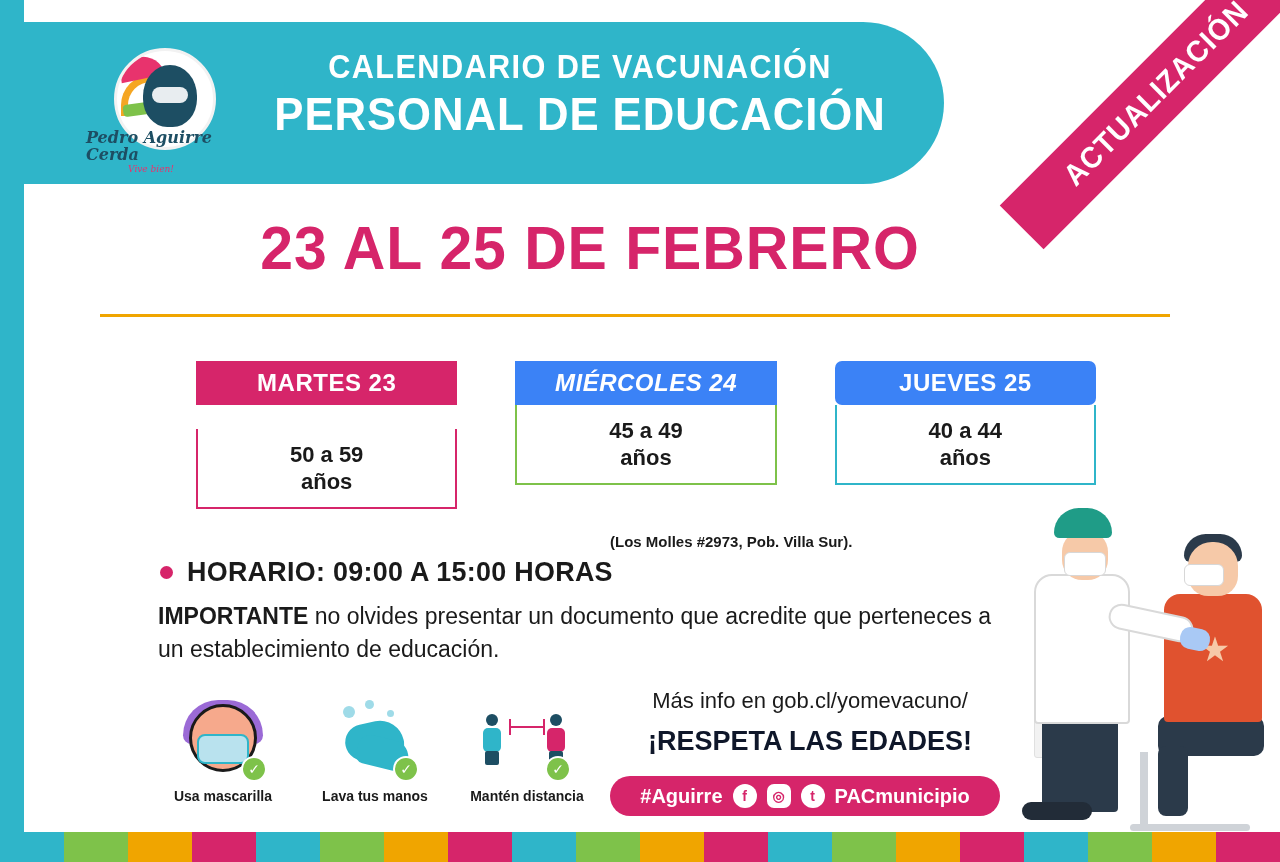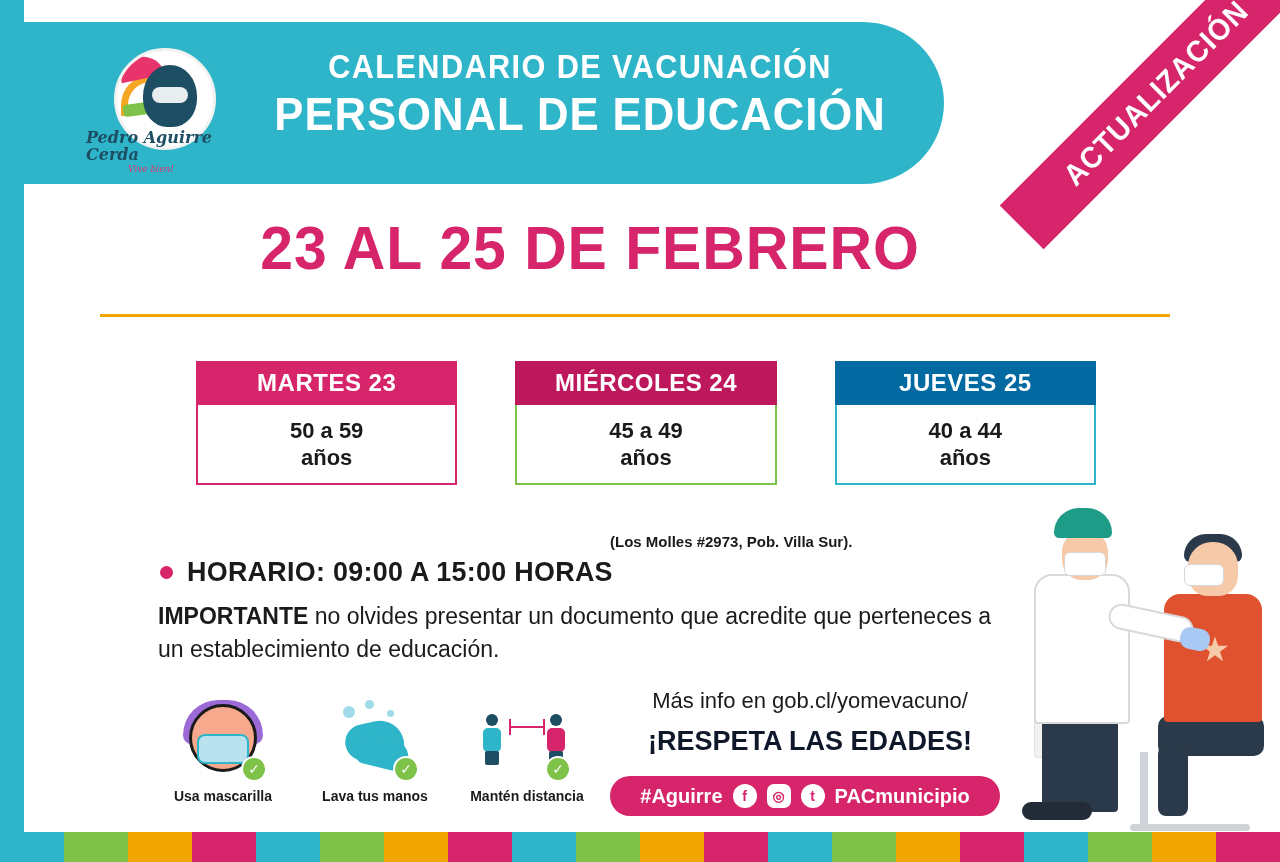--- a/index.html
+++ b/index.html
@@ -617,34 +617,34 @@
   <div class="ribbon">
     <span>ACTUALIZACIÓN</span>
   </div>
 
   <div class="date-title">23 AL 25 DE FEBRERO</div>
   <div class="divider"></div>
 
   <div class="cards">
     <div class="card pink">
       <div class="card-head" style="background: rgb(214, 37, 106);">MARTES 23</div>
-      <div class="card-body" style="border-color: rgb(214, 37, 106);">
+      <div class="card-body" style="border-color: rgb(214, 37, 106); margin-top: 24px;">
         <span>50 a 59</span>
         <span>años</span>
       </div>
     </div>
     <div class="card green">
-      <div class="card-head" style="background: #be185d;">MIÉRCOLES 24</div>
+      <div class="card-head" style="background: #3b82f6; font-style: italic;">MIÉRCOLES 24</div>
       <div class="card-body" style="border-color: rgb(126, 194, 74);">
         <span>45 a 49</span>
         <span>años</span>
       </div>
     </div>
     <div class="card blue">
-      <div class="card-head" style="background: #0369a1;">JUEVES 25</div>
+      <div class="card-head" style="background: #3b82f6; border-radius: 7px;">JUEVES 25</div>
       <div class="card-body" style="border-color: rgb(47, 181, 201);">
         <span>40 a 44</span>
         <span>años</span>
       </div>
     </div>
   </div>
 
   <div class="addr">(Los Molles #2973, Pob. Villa Sur).</div>
 
   <div class="bullet-row b2">

